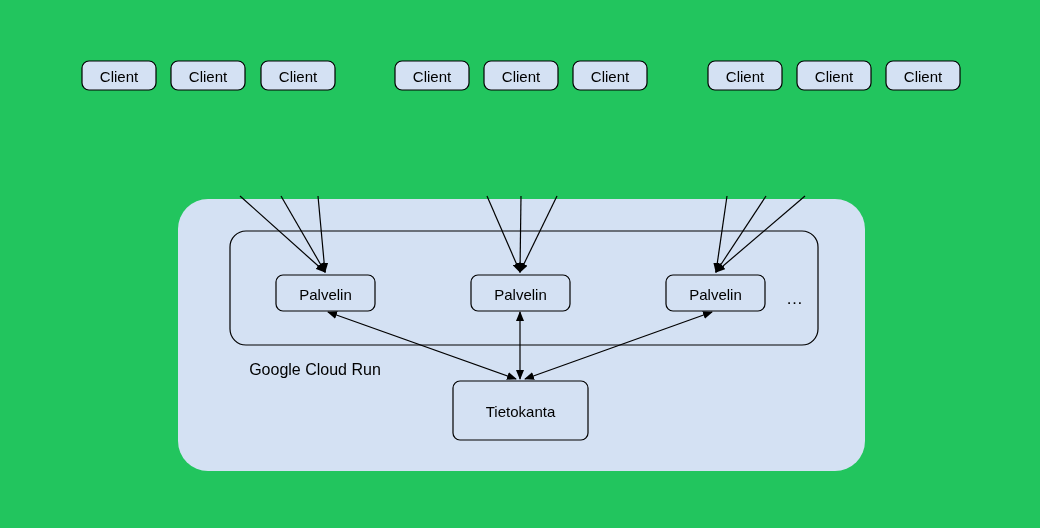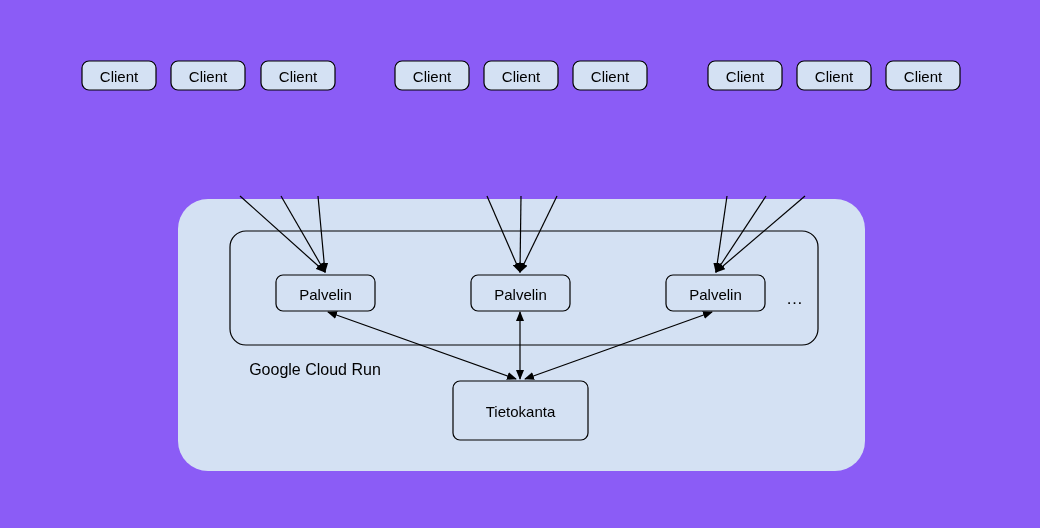--- a/index.html
+++ b/index.html
@@ -4,21 +4,21 @@
 <style>
   html, body {
     margin: 0;
     padding: 0;
     background: #000000;
   }
   #canvas {
     position: relative;
     width: 1040px;
     height: 528px;
-    background: #8b5cf6;
+    background: #22c55e;
     overflow: hidden;
     font-family: "Liberation Sans", sans-serif;
   }
   #diagram-svg {
     position: absolute;
     left: 0;
     top: 0;
     width: 1040px;
     height: 528px;
   }

